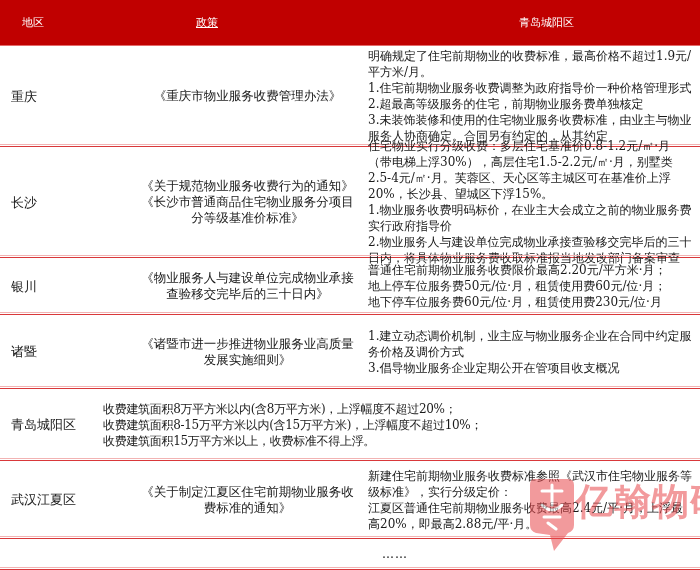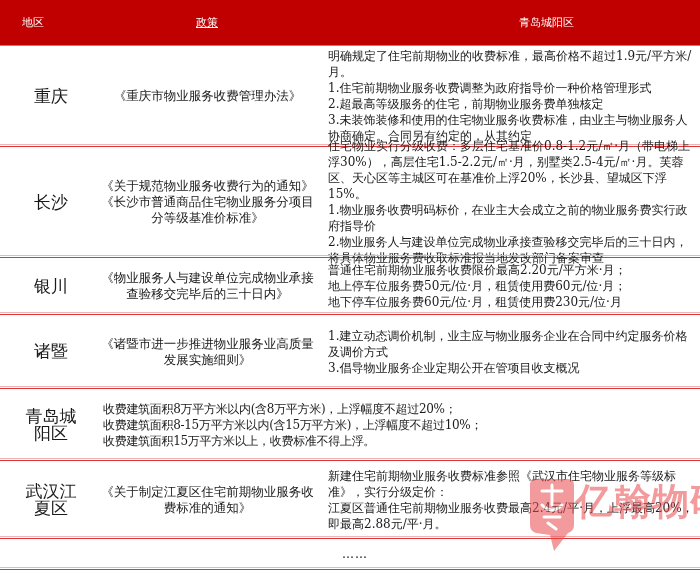--- a/index.html
+++ b/index.html
@@ -7,24 +7,24 @@
          font-family:"DejaVu Serif","Liberation Serif",serif; color:#1a1a1a; }
   .table { position:absolute; left:0; top:0; width:700px; }
   .header { height:45px; background:#c00000; display:flex; align-items:center;
             color:#ffffff; font-size:11px; border-bottom:1px solid #e46a6a;gap:16px; }
   .h-region { width:95px; padding-left:22px; box-sizing:border-box; }
   .h-policy { width:225px; text-align:left; padding-left:85px; box-sizing:border-box;text-decoration:underline; }
   .h-content { flex:1; padding-left:167px; box-sizing:border-box; }
   .row { display:flex; align-items:center; border-bottom:1.5px solid #d9383a;
          box-sizing:border-box; position:relative; }
   .row::after { content:""; position:absolute; left:0; right:0; bottom:1px; height:1px; background:#f2b3b3; }
-  .c-region { width:95px; text-align:center; font-size:17px; line-height:17px;
-              box-sizing:border-box; padding:0 18px 0 25px; }
+  .c-region { width:95px; font-size:13px; line-height:17px;
+              box-sizing:border-box; padding:0 18px 0 11px; }
   .c-policy { width:225px; text-align:center; font-size:12.5px; line-height:16px;
-              box-sizing:border-box; padding:0 4px; }
+              box-sizing:border-box; padding:0 4px;margin-left:40px; }
   .c-content { flex:1; font-size:12px; line-height:16px; box-sizing:border-box;
                padding:0 6px 0 8px; }
   .c-content div { white-space:normal; }
   .ellipsis { padding-left:22px; font-size:12px; letter-spacing:1px; }
   .watermark { position:absolute; left:528px; top:475px; width:172px; height:80px;
                pointer-events:none; opacity:0.55; }
   .wm-text { position:absolute; left:48px; top:2px; font-family:"DejaVu Sans","Liberation Sans",sans-serif;
              font-size:37px; font-weight:bold; color:#e8484c; letter-spacing:1px; white-space:nowrap; }
   .wm-logo { position:absolute; left:0; top:0; width:48px; height:78px; }
 </style>

